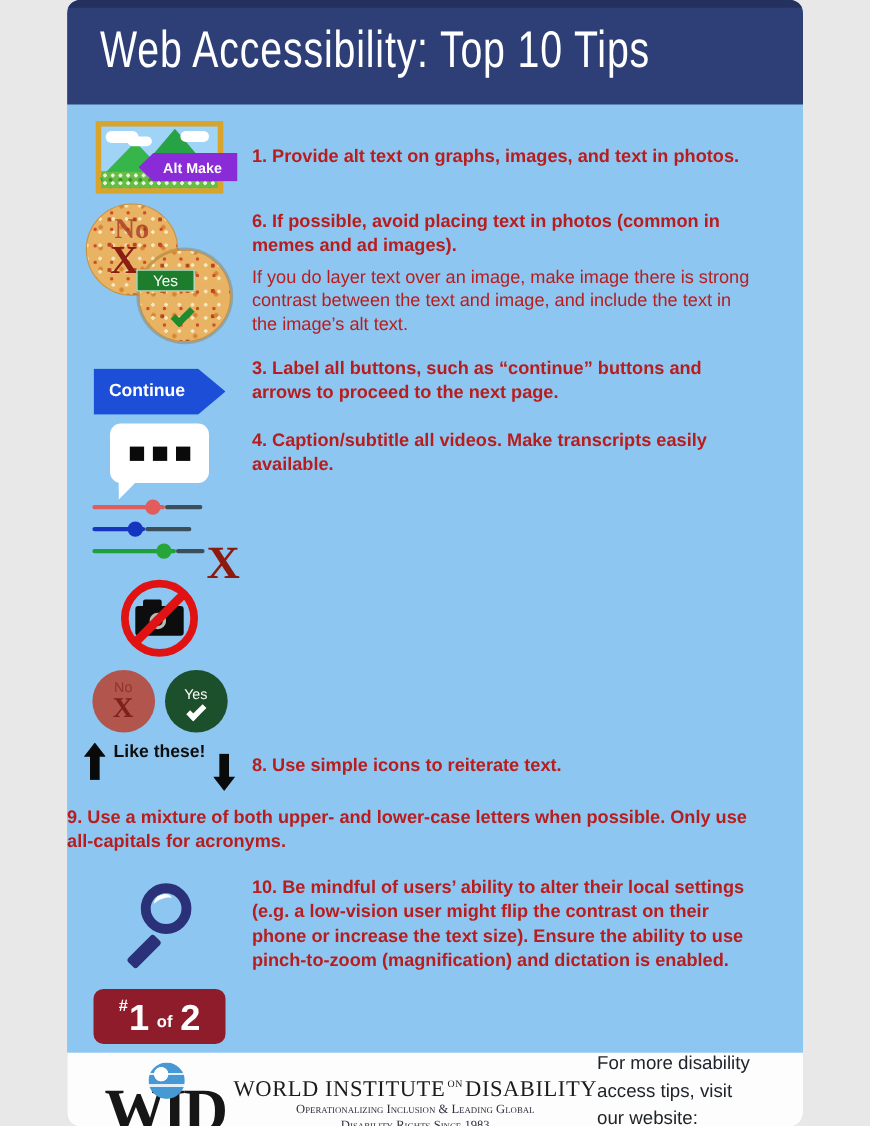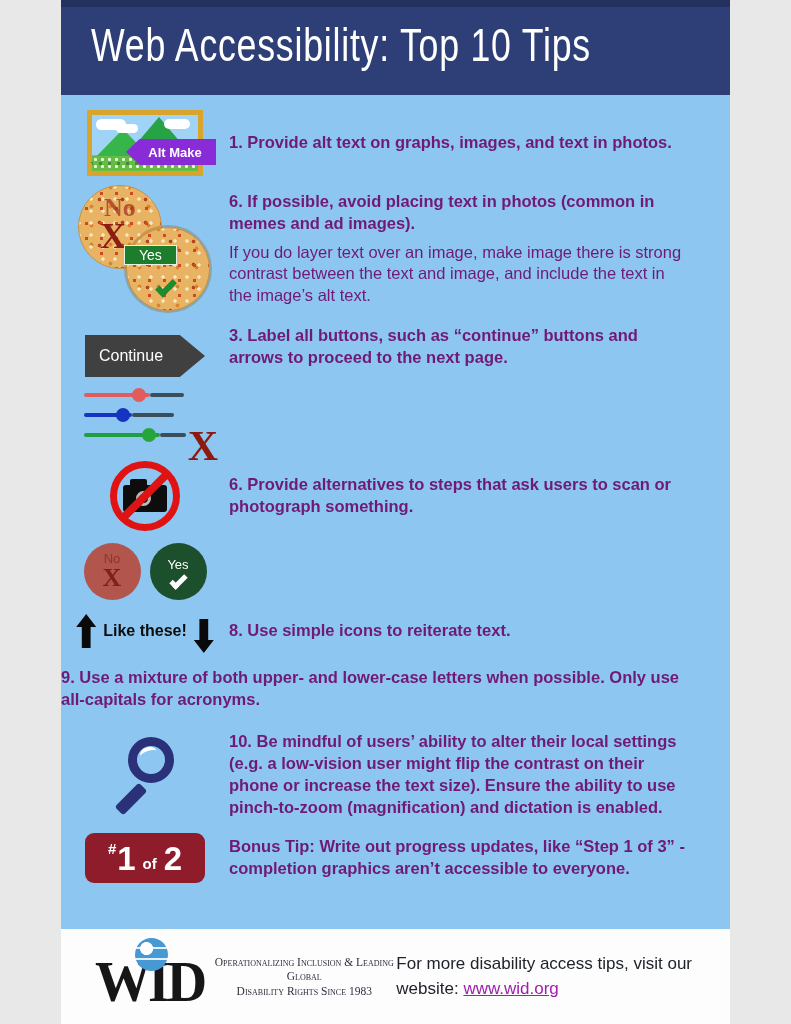--- a/index.html
+++ b/index.html
@@ -1,28 +1,28 @@
 <!DOCTYPE html>
 <html><head>
 <meta charset="utf-8">
 <style>
   * { margin:0; padding:0; box-sizing:border-box; }
   body { background:#e8e8e8; font-family:"Liberation Sans", sans-serif; }
-  .page { width:669px; height:1024px; margin:0 auto; background:#8cc6f1; display:flex; flex-direction:column; overflow:hidden; position:relative; }
+  .page { width:669px; height:1024px; margin:0 auto; background:#8cc6f1; display:flex; flex-direction:column; overflow:hidden; position:relative;border-radius:12px; }
 
   
   .header { background:#2d3f76; height:95px; position:relative; flex:0 0 auto; border-top:7px solid #24315e; }
   .header-title { position:absolute; left:30px; top:10px; color:#ffffff; font-size:47px; font-weight:normal; transform:scaleX(0.76); transform-origin:left center; white-space:nowrap; letter-spacing:1px; }
   .header-sub { position:absolute; right:14px; bottom:6px; color:#ffffff; font-size:18px; }
 
   
   .content { flex:1 1 auto; padding-top:10px; }
   .row { display:flex; align-items:center; margin-bottom:4px; }
   .icon-cell { flex:0 0 168px; display:flex; justify-content:center; align-items:center; }
-  .text-cell { flex:1; padding-right:44px; color:#701a75; font-size:16.5px; line-height:1.32; }
+  .text-cell { flex:1; padding-right:44px; color:#b91c1c; font-size:16.5px; line-height:1.32; }
   .tip-heading { font-weight:bold; }
   .tip-body { margin-top:7px; font-weight:normal; }
 
   
   .r1{min-height:76px;} .r2{min-height:118px;} .r3{min-height:58px;} .r4{min-height:62px;}
   .r5{min-height:72px;} .r6{min-height:74px;} .r7{min-height:68px;} .r8{min-height:40px;}
   .r9{min-height:64px;} .r10{min-height:100px;} .rb{min-height:58px;}
 
   
   .frame { width:116px; height:66px; border:5px solid #d9a42c; background:linear-gradient(#9fd4f7 0 72%, #7ec94f 72% 100%); position:relative; }
@@ -50,22 +50,22 @@
            background-position:0 0, 6px 7px, 3px 11px, 9px 2px;
            border:1px solid #c9923e; }
   .pizza-a { left:0; top:0; }
   .pizza-b { left:48px; top:42px; z-index:2; box-shadow:0 0 0 2px rgba(140,100,40,.35); }
   .pz-no { position:absolute; top:8px; left:26px; color:#a23420; font-size:26px; font-weight:bold; font-family:"Liberation Serif", serif; opacity:.75; z-index:3; }
   .pz-x { position:absolute; top:30px; left:22px; font-family:"Liberation Serif", serif; font-weight:bold; color:#8c1d12; font-size:36px; z-index:3; }
   .pz-yes { position:absolute; left:46px; top:60px; background:#1e7d2c; color:#fff; font-size:14px; padding:1px 14px; z-index:4; border:1px solid #e4f2e4; }
   .pz-check { position:absolute; left:78px; top:96px; width:20px; height:11px; border-left:6px solid #1f8a2e; border-bottom:6px solid #1f8a2e; transform:rotate(-45deg); z-index:4; }
 
   
-  .continue-btn { width:120px; height:42px; background:#404040; clip-path:polygon(0 0,79% 0,100% 50%,79% 100%,0 100%);
-                  display:flex; align-items:center; color:#fff; font-weight:normal; font-size:16px; padding-left:14px;margin-top:18px; }
+  .continue-btn { width:120px; height:42px; background:#1d4ed8; clip-path:polygon(0 0,79% 0,100% 50%,79% 100%,0 100%);
+                  display:flex; align-items:center; color:#fff; font-weight:bold; font-size:16px; padding-left:14px;margin-top:18px; }
 
   
   .bubble { position:relative; width:90px; height:54px; background:#fff; border-radius:10px; display:flex; align-items:center; justify-content:center; gap:8px; }
   .bubble::after { content:""; position:absolute; left:8px; bottom:-15px; width:0; height:0;
                    border:9px solid transparent; border-top-color:#fff; border-left-color:#fff; }
   .sq { width:13px; height:13px; background:#0a0a0a; }
 
   
   .sliders { position:relative; width:138px; height:74px; }
   .track { position:absolute; height:4px; border-radius:2px; }
@@ -87,21 +87,21 @@
   .contrast { display:flex; gap:9px; align-items:center; }
   .c-circ { width:57px; height:57px; border-radius:50%; display:flex; flex-direction:column; align-items:center; justify-content:center; }
   .c-no { background:#b2554c; }
   .c-no .lbl { color:#8f352a; font-size:13px; line-height:1; }
   .c-no .xmark { font-family:"Liberation Serif", serif; font-weight:bold; color:#7c221b; font-size:26px; line-height:1; }
   .c-yes { background:#1c4f2b; }
   .c-yes .lbl { color:#fff; font-size:13px; line-height:1; margin-bottom:5px; }
   .c-yes .check { width:17px; height:9px; border-left:5px solid #fff; border-bottom:5px solid #fff; transform:rotate(-45deg); }
 
   
-  .likethese { display:flex; align-items:center; gap:7px; }
+  .likethese { display:flex; align-items:flex-start; gap:7px; }
   .arrow-up { width:20px; height:34px; background:#0a0a0a; clip-path:polygon(50% 0,100% 38%,72% 38%,72% 100%,28% 100%,28% 38%,0 38%); }
   .arrow-down { width:20px; height:34px; background:#0a0a0a; clip-path:polygon(50% 100%,100% 62%,72% 62%,72% 0,28% 0,28% 62%,0 62%); margin-top:10px; }
   .likethese .lbl { font-weight:bold; font-size:16px; color:#0d0d0d; }
 
   
   .aa { font-size:58px; font-weight:bold; color:#111; line-height:1; }
 
   
   .mag { position:relative; width:74px; height:84px; }
   .mag-glass { position:absolute; right:8px; top:4px; width:46px; height:46px; border:9px solid #2b3178; border-radius:50%; }
@@ -178,20 +178,32 @@
 
     <div class="row r3">
       <div class="icon-cell">
         <div class="continue-btn">Continue</div>
       </div>
       <div class="text-cell">
         <div class="tip-heading">3. Label all buttons, such as “continue” buttons and arrows to proceed to the next page.</div>
       </div>
     </div>
 
+    <div class="row r4">
+      <div class="icon-cell">
+        <div class="bubble">
+          <div class="sq"></div>
+          <div class="sq"></div>
+          <div class="sq"></div>
+        </div>
+      </div>
+      <div class="text-cell">
+        <div class="tip-heading">4. Caption/subtitle all videos. Make transcripts easily available.</div>
+      </div>
+    </div>
 
     <div class="row r5">
       <div class="icon-cell">
         <div class="sliders">
           <div class="track s1c"></div>
           <div class="track s1g"></div>
           <div class="dot s1d"></div>
           <div class="track s2c"></div>
           <div class="track s2g"></div>
           <div class="dot s2d"></div>
@@ -206,23 +218,20 @@
     <div class="row r6">
       <div class="icon-cell">
         <div class="nocam">
           <div class="cam-top"></div>
           <div class="cam-body"></div>
           <div class="cam-lens"></div>
           <div class="ban-bar"></div>
           <div class="ban-ring"></div>
         </div>
       </div>
-      <div class="text-cell">
-        <div class="tip-heading">6. Provide alternatives to steps that ask users to scan or photograph something.</div>
-      </div>
     </div>
 
     <div class="row r7">
       <div class="icon-cell">
         <div class="contrast">
           <div class="c-circ c-no">
             <div class="lbl">No</div>
             <div class="xmark">X</div>
           </div>
           <div class="c-circ c-yes">
@@ -266,32 +275,32 @@
 
     <div class="row rb">
       <div class="icon-cell">
         <div class="badge">
           <span class="hash">#</span>
           <span class="big">1</span>
           <span class="of">of</span>
           <span class="big">2</span>
         </div>
       </div>
-      <div class="text-cell">
-        <div class="tip-heading">Bonus Tip: Write out progress updates, like “Step 1 of 3” - completion graphics aren’t accessible to everyone.</div>
-      </div>
     </div>
 
   </div>
 
   <div class="footer">
     <div class="wid-logo">
       <div class="wid-acronym">WID</div>
       <div class="globe"></div>
       <div class="wid-textblock">
+        <div class="logo-name">
+          <span>WORLD INSTITUTE</span><span class="tiny-on">ON</span><span>DISABILITY</span>
+        </div>
         <div class="logo-tagline">Operationalizing Inclusion &amp; Leading Global</div>
         <div class="logo-tagline">Disability Rights Since 1983</div>
       </div>
     </div>
     <div class="footer-cta">
       <span>For more disability access tips, visit our website: </span><a href="#">www.wid.org</a>
     </div>
   </div>
 
 </div>

